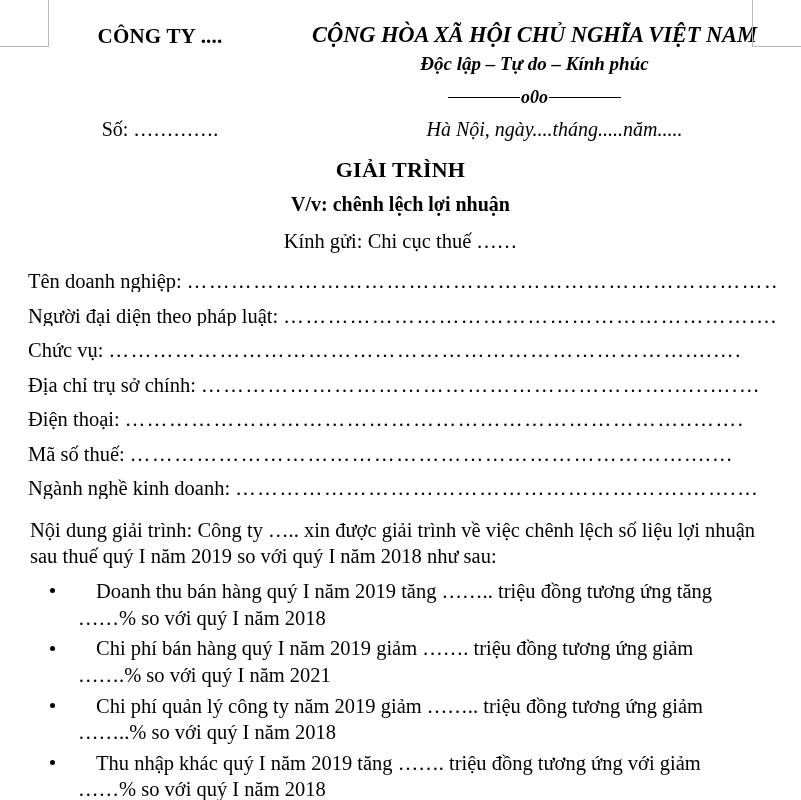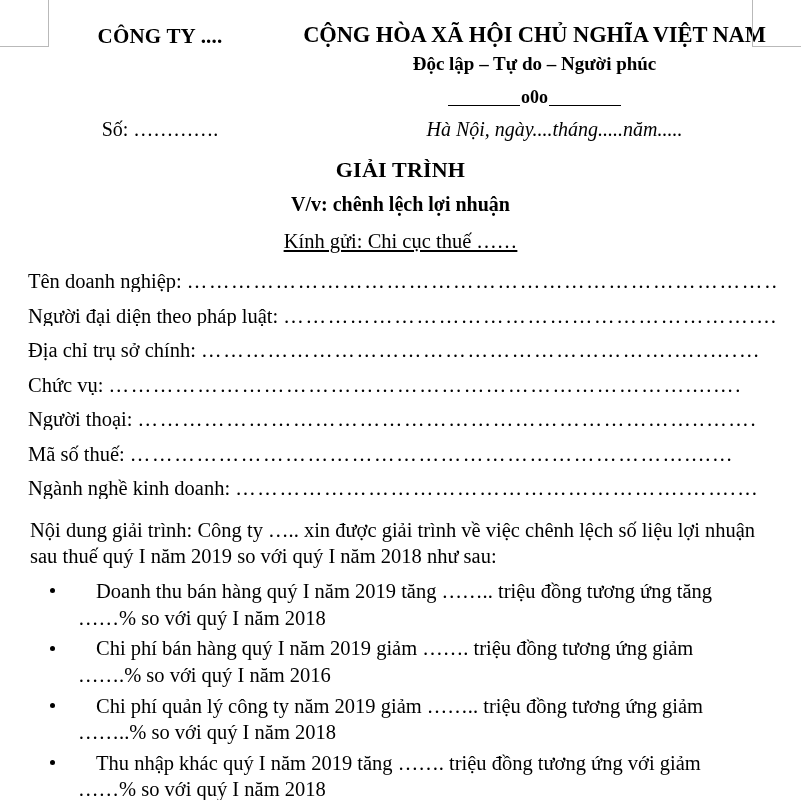--- a/index.html
+++ b/index.html
@@ -51,20 +51,21 @@
   }
   .header-left {
     width: 268px;
     flex: 0 0 268px;
     text-align: center;
     padding-top: 2px;
   }
   .header-right {
     flex: 1 1 auto;
     text-align: center;
+    font-style: italic;
   }
 
   .company-name {
     font-weight: bold;
     font-size: 21px;
     letter-spacing: 0.2px;
     white-space: nowrap;
   }
   .nation-title {
     font-weight: bold;
@@ -74,21 +75,21 @@
   }
   .nation-motto {
     font-weight: bold;
     font-size: 19px;
     margin-top: 5px;
     white-space: nowrap;
   }
 
   .ooo-row {
     display: flex;
-    align-items: flex-end;
+    align-items: center;
     justify-content: center;
     margin-top: 13px;
   }
   .ooo-rule {
     width: 72px;
     height: 0;
     border-top: 1.6px solid #000;
   }
   .ooo-text {
     font-weight: bold;
@@ -134,21 +135,20 @@
   .doc-subtitle {
     text-align: center;
     font-weight: bold;
     font-size: 20px;
     margin-top: 10px;
   }
   .recipient {
     text-align: center;
     font-size: 20.5px;
     margin-top: 14px;
-    text-decoration: underline;
   }
 
   
   .fields {
     padding: 0 24px 0 28px;
     margin-top: 18px;
   }
   .field-row {
     display: flex;
     align-items: baseline;
@@ -210,21 +210,21 @@
 
   <div class="crop-mark tl"></div>
   <div class="crop-mark tr"></div>
 
   <div class="header">
     <div class="header-left">
       <div class="company-name">CÔNG TY ....</div>
     </div>
     <div class="header-right">
       <div class="nation-title">CỘNG HÒA XÃ HỘI CHỦ NGHĨA VIỆT NAM</div>
-      <div class="nation-motto">Độc lập – Tự do – Người phúc</div>
+      <div class="nation-motto">Độc lập – Tự do – Kính phúc</div>
       <div class="ooo-row">
         <span class="ooo-rule"></span>
         <span class="ooo-text">o0o</span>
         <span class="ooo-rule"></span>
       </div>
     </div>
   </div>
 
   <div class="meta-row">
     <div class="meta-left">
@@ -245,31 +245,31 @@
       <span class="field-label">Tên doanh nghiệp:</span>
       <span class="field-dots">……………………………………………………………………….</span>
     </div>
 
     <div class="field-row">
       <span class="field-label">Người đại diện theo pháp luật:</span>
       <span class="field-dots">……………………………………………………….…</span>
     </div>
 
     <div class="field-row">
+      <span class="field-label">Chức vụ:</span>
+      <span class="field-dots">……………………………………………………………………....….</span>
+    </div>
+
+    <div class="field-row">
       <span class="field-label">Địa chỉ trụ sở chính:</span>
       <span class="field-dots">……………………………………………………….…..….…</span>
     </div>
 
     <div class="field-row">
-      <span class="field-label">Chức vụ:</span>
-      <span class="field-dots">……………………………………………………………………....….</span>
-    </div>
-
-    <div class="field-row">
-      <span class="field-label">Người thoại:</span>
+      <span class="field-label">Điện thoại:</span>
       <span class="field-dots">…………………………………………………………………..…….</span>
     </div>
 
     <div class="field-row">
       <span class="field-label">Mã số thuế:</span>
       <span class="field-dots">…………………………………………………………………....…</span>
     </div>
 
     <div class="field-row">
       <span class="field-label">Ngành nghề kinh doanh:</span>
@@ -280,21 +280,21 @@
 
   <div class="body-para">Nội dung giải trình: Công ty ….. xin được giải trình về việc chênh lệch số liệu lợi nhuận sau thuế quý I năm 2019 so với quý I năm 2018 như sau:</div>
 
   <ul class="bullets">
     <li class="bullet-item">
       <span class="dot"></span>
       <span>Doanh thu bán hàng quý I năm 2019 tăng …….. triệu đồng tương ứng tăng ……% so với quý I năm 2018</span>
     </li>
     <li class="bullet-item">
       <span class="dot"></span>
-      <span>Chi phí bán hàng quý I năm 2019 giảm …….   triệu đồng tương ứng giảm …….% so với quý I năm 2016</span>
+      <span>Chi phí bán hàng quý I năm 2019 giảm …….   triệu đồng tương ứng giảm …….% so với quý I năm 2021</span>
     </li>
     <li class="bullet-item">
       <span class="dot"></span>
       <span>Chi phí quản lý công ty năm 2019 giảm …….. triệu đồng tương ứng giảm ……..% so với quý I năm 2018</span>
     </li>
     <li class="bullet-item">
       <span class="dot"></span>
       <span>Thu nhập khác quý I năm 2019 tăng ……. triệu đồng tương ứng với giảm ……% so với quý I năm 2018</span>
     </li>
 

